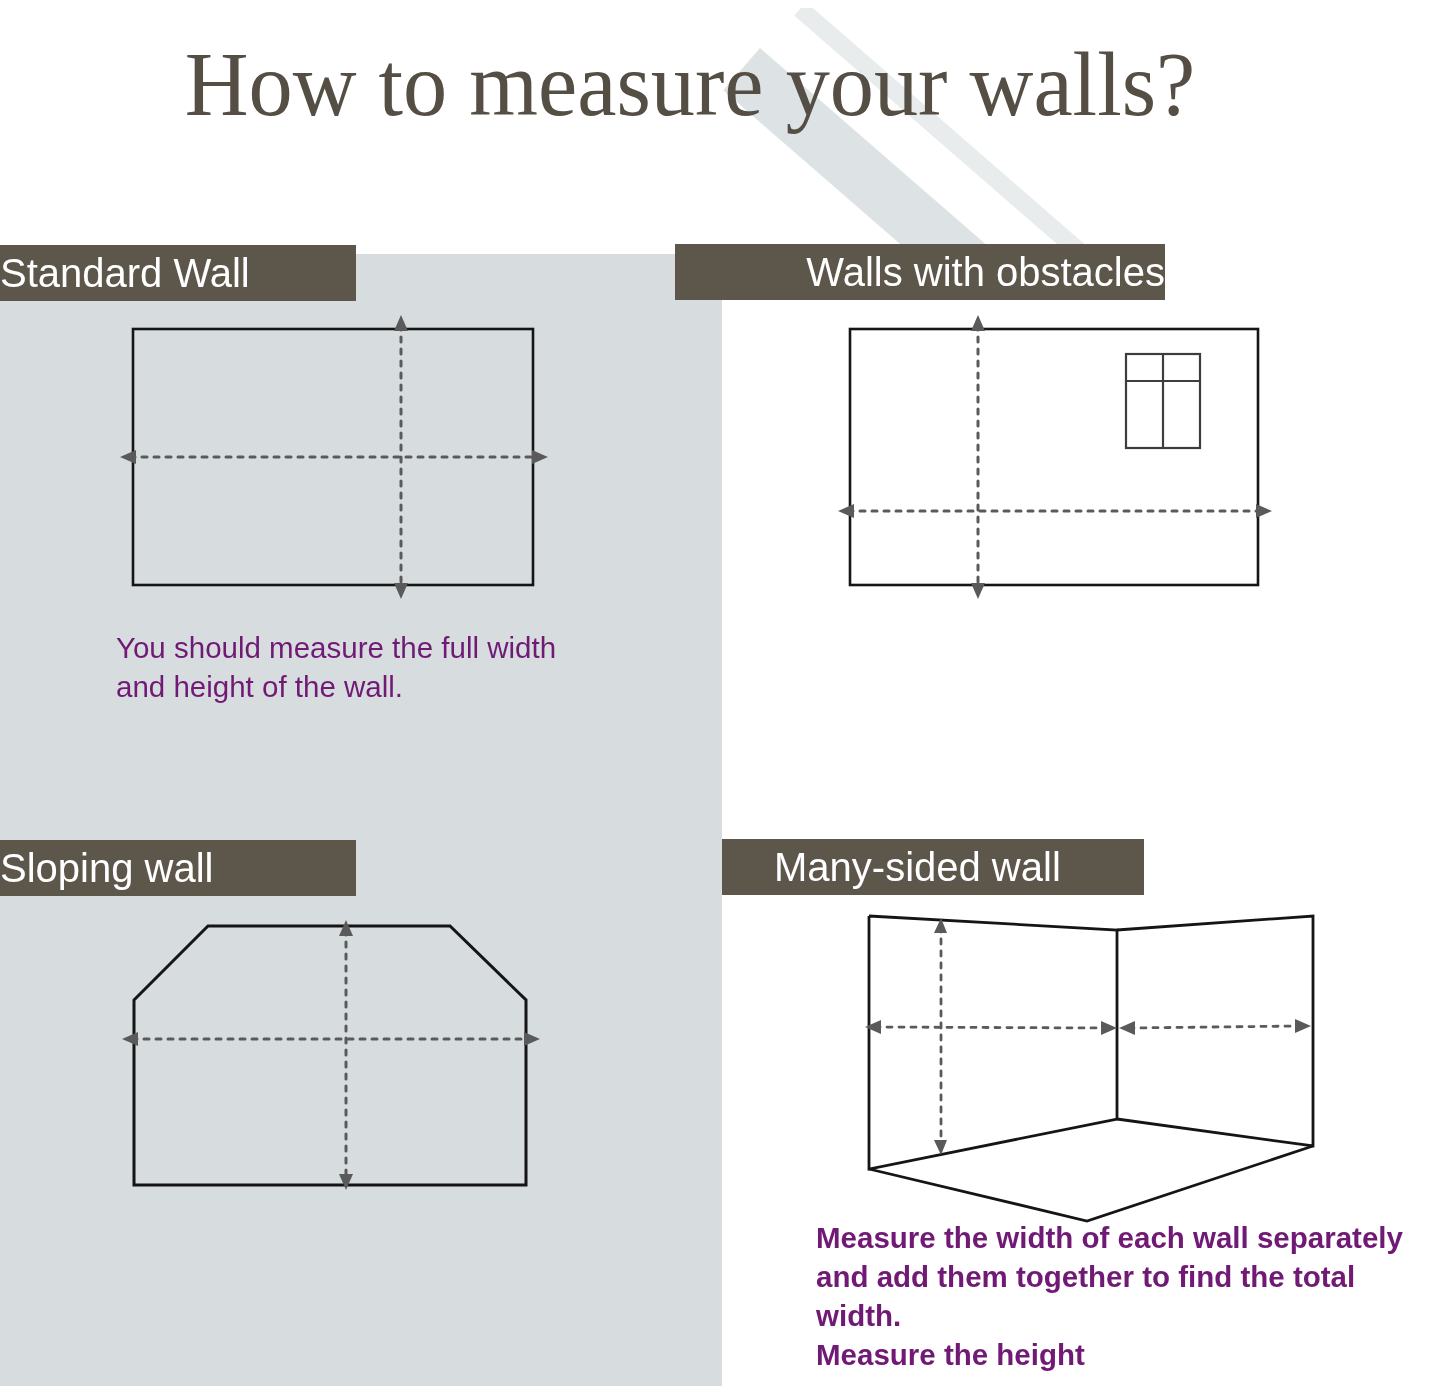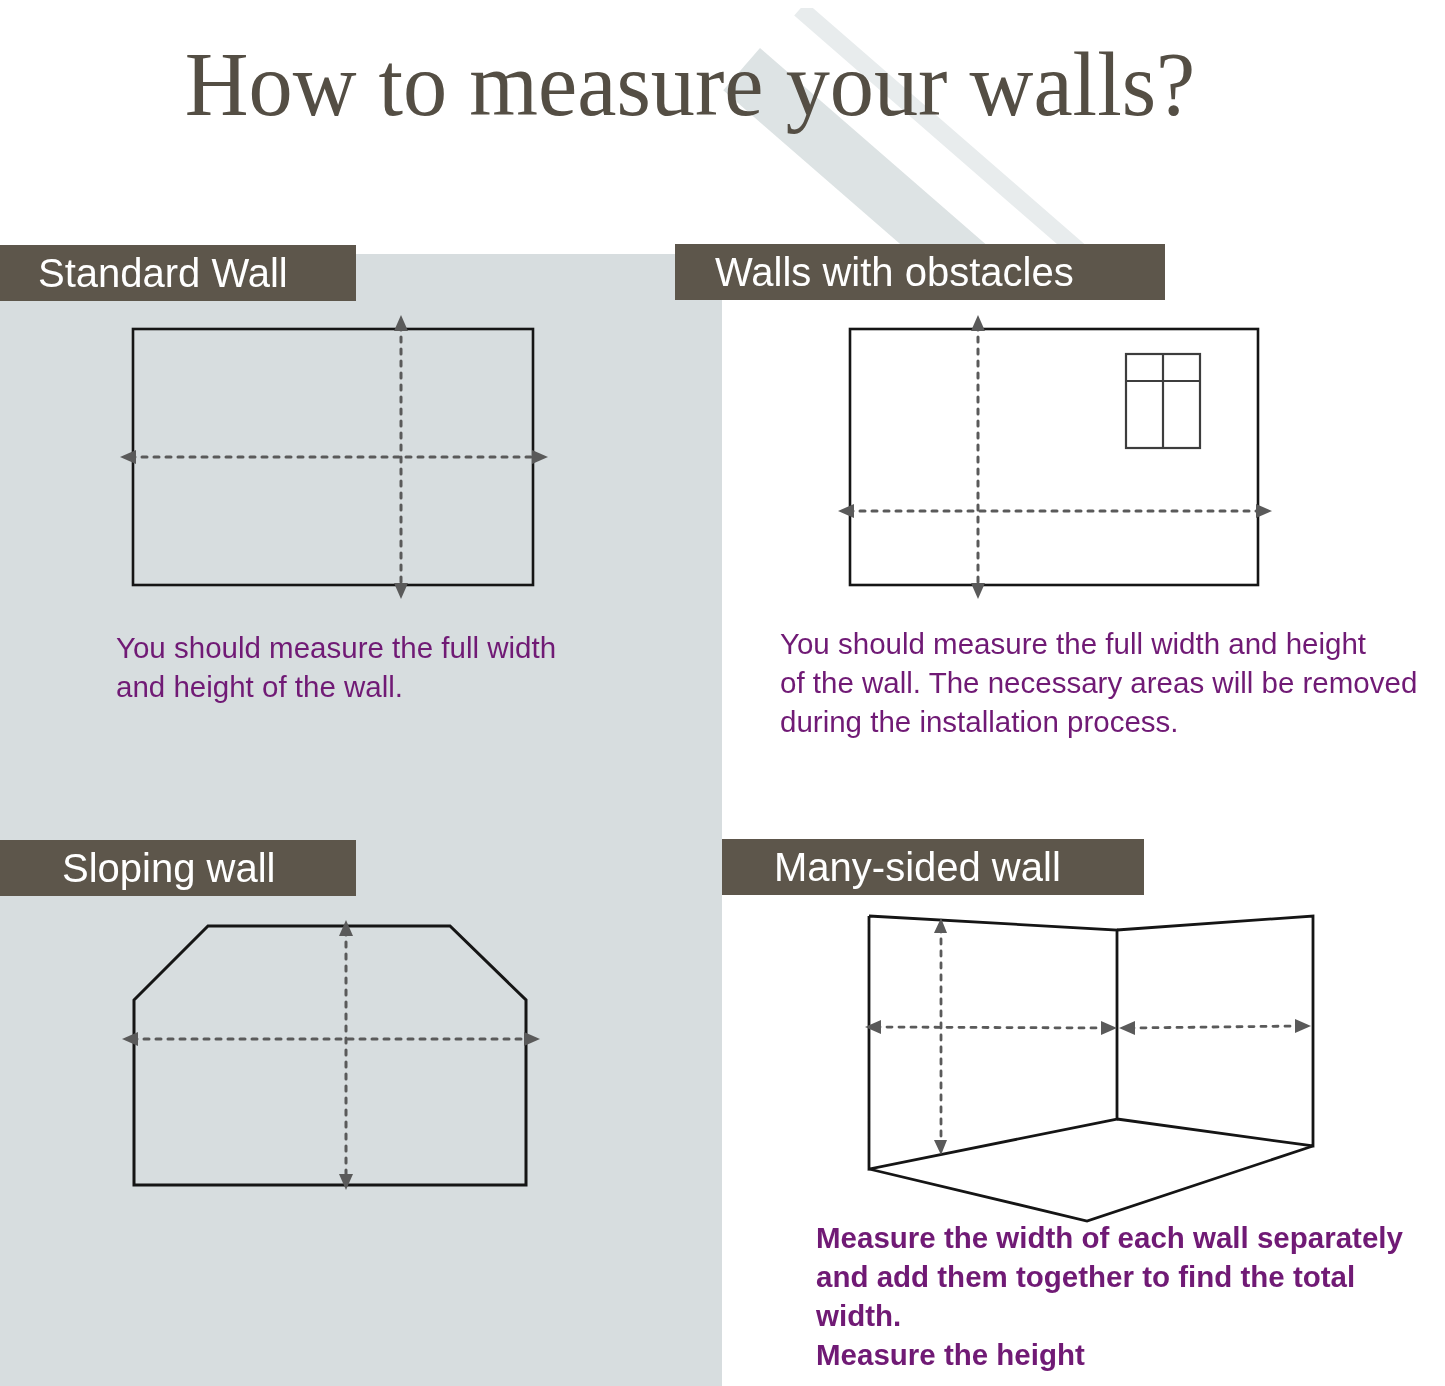--- a/index.html
+++ b/index.html
@@ -80,23 +80,23 @@
     background: #5d564b;
     color: #ffffff;
     font-size: 40px;
     line-height: 56px;
     height: 56px;
     display: flex;
     align-items: center;
     white-space: nowrap;
     box-sizing: border-box;
   }
-  .hdr-standard   { left: 0px;   top: 237px; width: 356px; padding-left: 38px; }
-  .hdr-obstacles  { left: 675px; top: 236px; width: 490px; padding-left: 40px; }
-  .hdr-sloping    { left: 0px;   top: 832px; width: 356px; padding-left: 62px; }
+  .hdr-standard   { left: 0px;   top: 237px; width: 356px; }
+  .hdr-obstacles  { left: 675px; top: 236px; width: 490px; padding-left: 111px; justify-content: flex-end; }
+  .hdr-sloping    { left: 0px;   top: 832px; width: 356px; }
   .hdr-manysided  { left: 722px; top: 831px; width: 422px; padding-left: 52px; text-align: center; }
 
   
   .diagram {
     position: absolute;
   }
   .diagram svg { display: block; }
 
   .d-standard  { left: 120px; top: 305px;  }
   .d-obstacles { left: 838px; top: 305px;  }
@@ -178,23 +178,20 @@
       </g>
 
       <g>
         <line x1="10" y1="198" x2="424" y2="198" stroke="#5a5a5a" stroke-width="3" stroke-dasharray="5 7" stroke-linecap="round"></line>
         <path d="M0 198 L16 191 L16 205 Z" fill="#5a5a5a"></path>
         <path d="M434 198 L418 191 L418 205 Z" fill="#5a5a5a"></path>
       </g>
     </svg>
   </div>
 
-  <div class="caption cap-obstacles">You should measure the full width and height
-of the wall. The necessary areas will be removed
-during the installation process.</div>
 
   <div class="hdr hdr-sloping">
     <span>Sloping wall</span>
   </div>
 
   <div class="diagram d-sloping">
     <svg width="450" height="300" viewBox="0 0 450 300" xmlns="http://www.w3.org/2000/svg">
 
       <polygon points="14,92 88,18 330,18 406,92 406,277 14,277" fill="none" stroke="#151515" stroke-width="3"></polygon>
 

